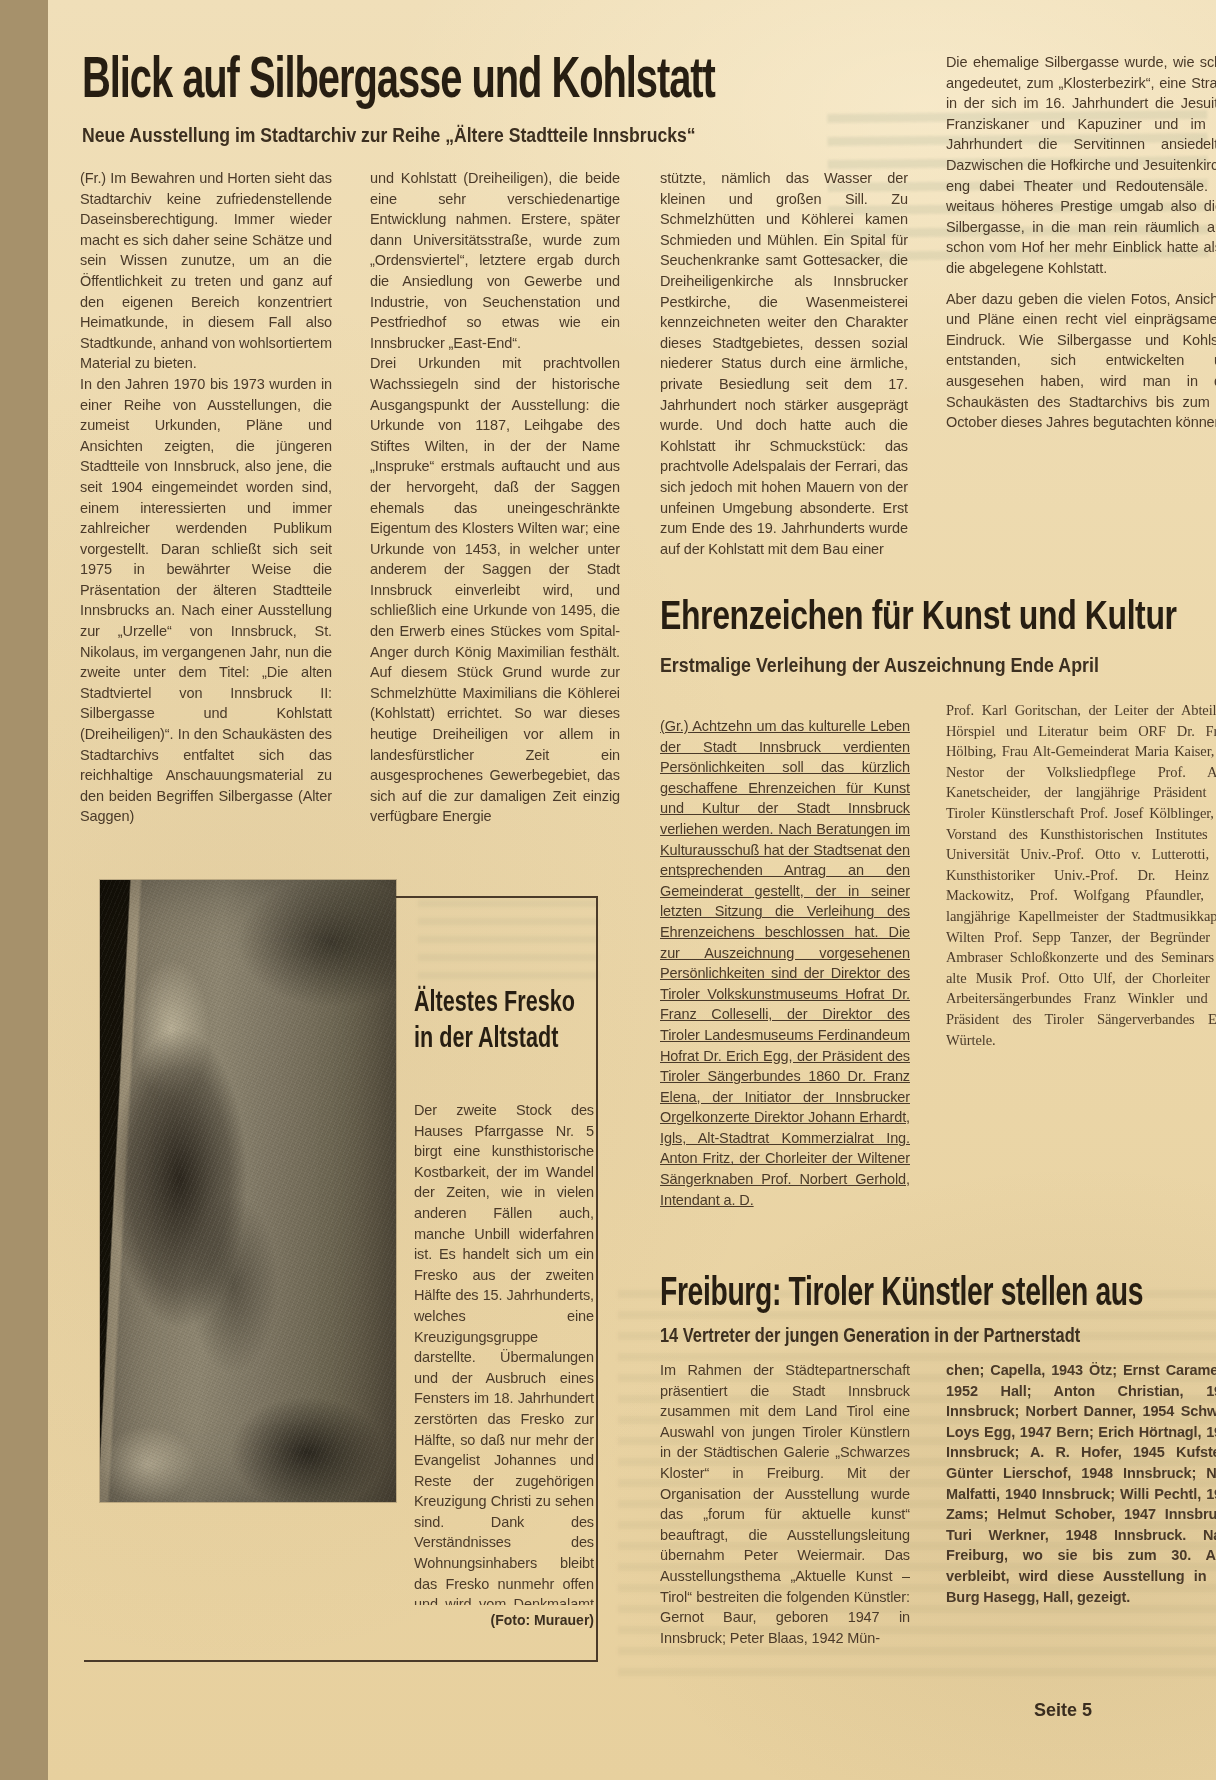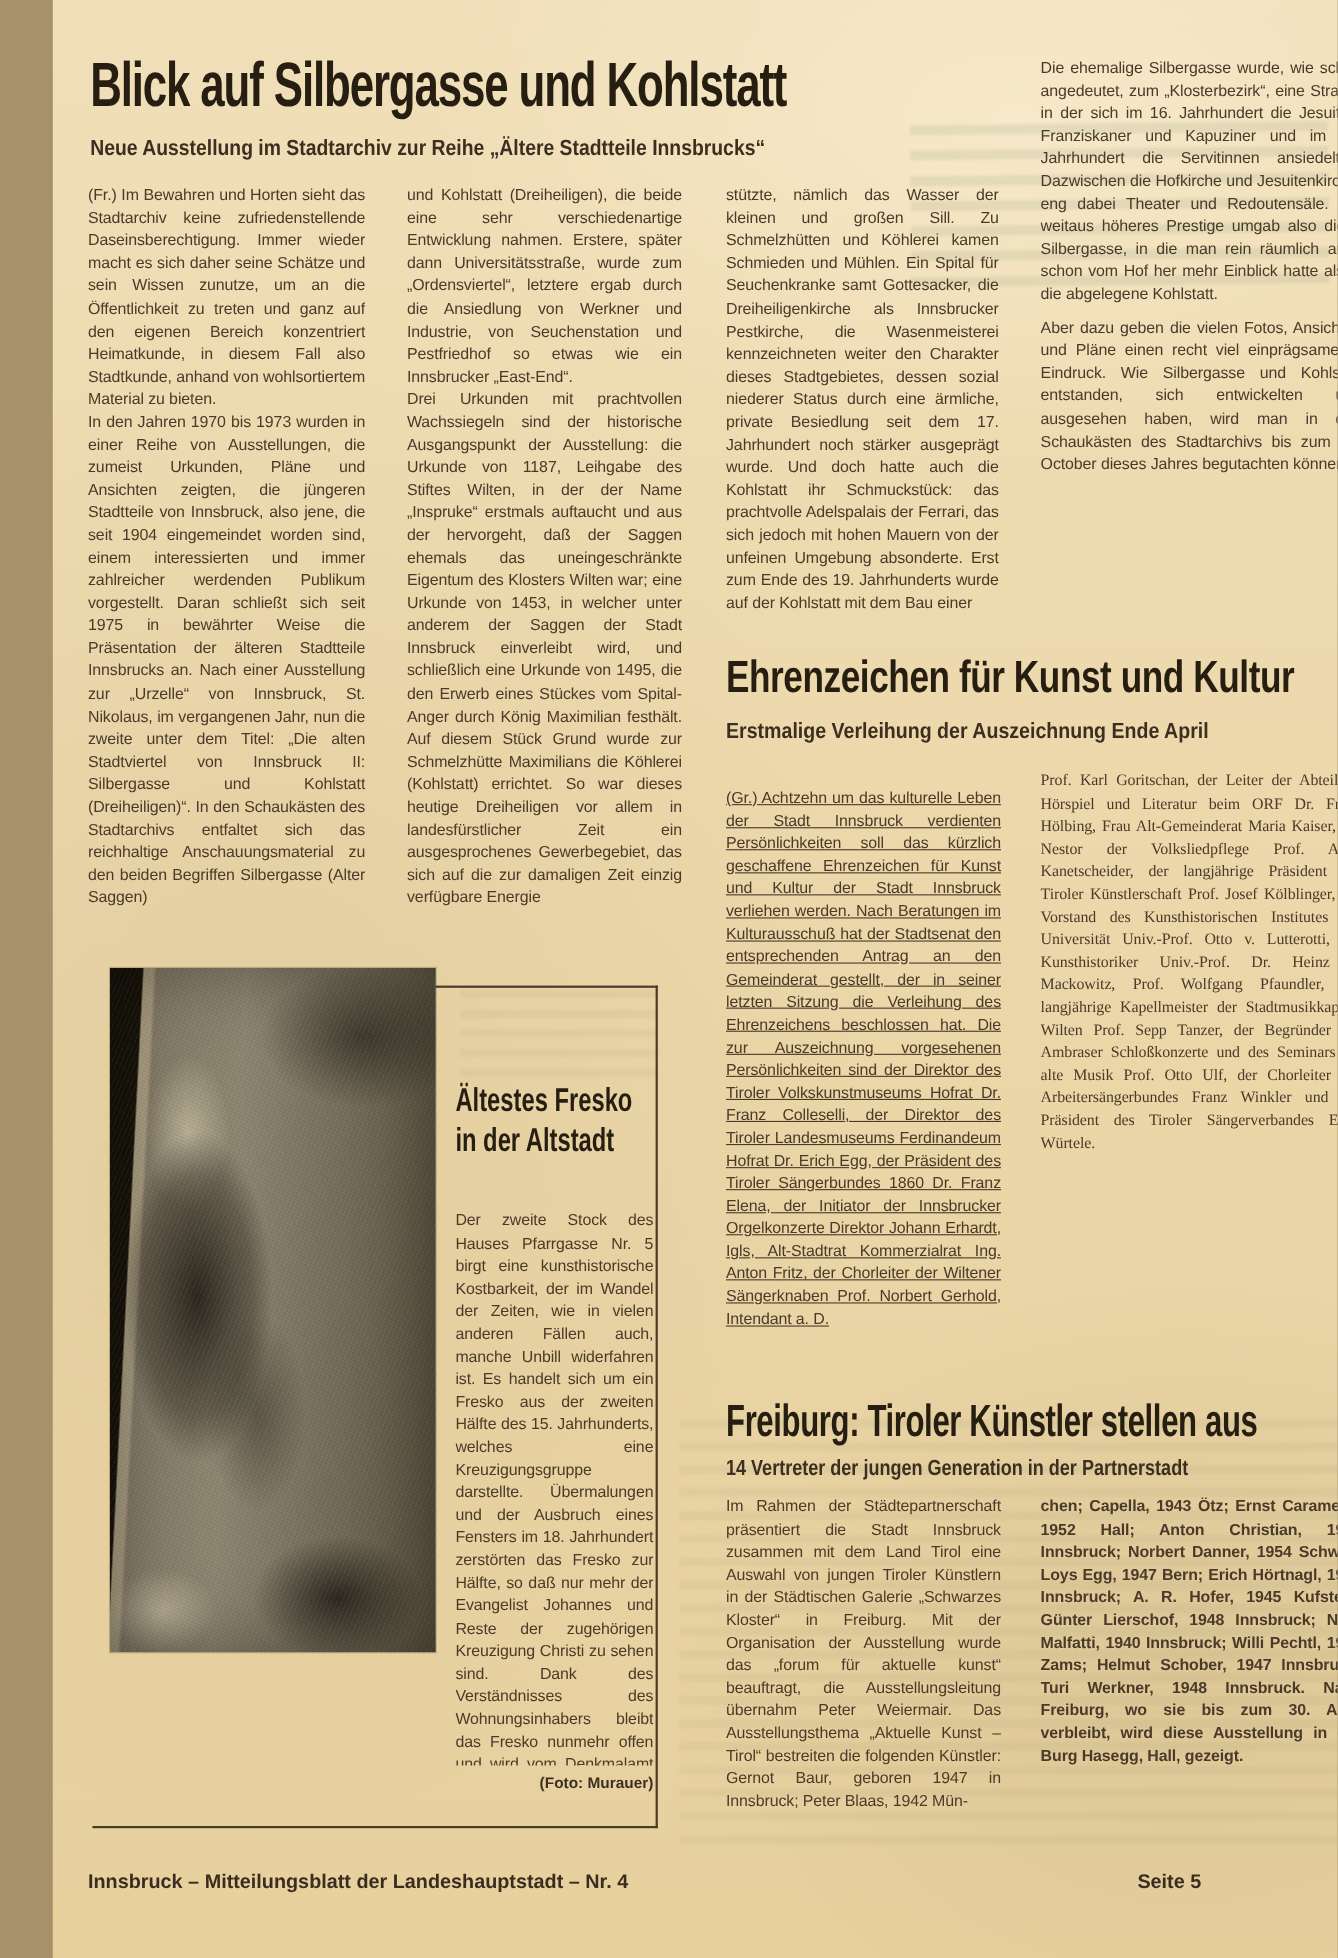--- a/index.html
+++ b/index.html
@@ -68,21 +68,21 @@
               background:repeating-linear-gradient(180deg, rgba(118,130,105,.08) 0 7px, transparent 7px 18px);"></div>
 
   <h1 class="hl hl-main">Blick auf Silbergasse und Kohlstatt</h1>
   <h2 class="subhead sh-main">Neue Ausstellung im Stadtarchiv zur Reihe „Ältere Stadtteile Innsbrucks“</h2>
 
   <div class="col" style="left:32px;top:168px;width:252px;height:704px;">
     <p>(Fr.) Im Bewahren und Horten sieht das Stadtarchiv keine zufriedenstellende Daseinsberechtigung. Immer wieder macht es sich daher seine Schätze und sein Wissen zunutze, um an die Öffentlichkeit zu treten und ganz auf den eigenen Bereich konzentriert Heimatkunde, in diesem Fall also Stadtkunde, anhand von wohlsortiertem Material zu bieten.</p>
     <p>In den Jahren 1970 bis 1973 wurden in einer Reihe von Ausstellungen, die zumeist Urkunden, Pläne und Ansichten zeigten, die jüngeren Stadtteile von Innsbruck, also jene, die seit 1904 eingemeindet worden sind, einem interessierten und immer zahlreicher werdenden Publikum vorgestellt. Daran schließt sich seit 1975 in bewährter Weise die Präsentation der älteren Stadtteile Innsbrucks an. Nach einer Ausstellung zur „Urzelle“ von Innsbruck, St. Nikolaus, im vergangenen Jahr, nun die zweite unter dem Titel: „Die alten Stadtviertel von Innsbruck II: Silbergasse und Kohlstatt (Dreiheiligen)“. In den Schaukästen des Stadtarchivs entfaltet sich das reichhaltige Anschauungsmaterial zu den beiden Begriffen Silbergasse (Alter Saggen)</p>
   </div>
   <div class="col" style="left:322px;top:168px;width:250px;height:704px;">
-    <p>und Kohlstatt (Dreiheiligen), die beide eine sehr verschiedenartige Entwicklung nahmen. Erstere, später dann Universitätsstraße, wurde zum „Ordensviertel“, letztere ergab durch die Ansiedlung von Werkner und Industrie, von Seuchenstation und Pestfriedhof so etwas wie ein Innsbrucker „East-End“.</p>
+    <p>und Kohlstatt (Dreiheiligen), die beide eine sehr verschiedenartige Entwicklung nahmen. Erstere, später dann Universitätsstraße, wurde zum „Ordensviertel“, letztere ergab durch die Ansiedlung von Gewerbe und Industrie, von Seuchenstation und Pestfriedhof so etwas wie ein Innsbrucker „East-End“.</p>
     <p>Drei Urkunden mit prachtvollen Wachssiegeln sind der historische Ausgangspunkt der Ausstellung: die Urkunde von 1187, Leihgabe des Stiftes Wilten, in der der Name „Inspruke“ erstmals auftaucht und aus der hervorgeht, daß der Saggen ehemals das uneingeschränkte Eigentum des Klosters Wilten war; eine Urkunde von 1453, in welcher unter anderem der Saggen der Stadt Innsbruck einverleibt wird, und schließlich eine Urkunde von 1495, die den Erwerb eines Stückes vom Spital-Anger durch König Maximilian festhält. Auf diesem Stück Grund wurde zur Schmelzhütte Maximilians die Köhlerei (Kohlstatt) errichtet. So war dieses heutige Dreiheiligen vor allem in landesfürstlicher Zeit ein ausgesprochenes Gewerbegebiet, das sich auf die zur damaligen Zeit einzig verfügbare Energie</p>
   </div>
   <div class="col" style="left:612px;top:168px;width:248px;height:420px;">
     <p>stützte, nämlich das Wasser der kleinen und großen Sill. Zu Schmelzhütten und Köhlerei kamen Schmieden und Mühlen. Ein Spital für Seuchenkranke samt Gottesacker, die Dreiheiligenkirche als Innsbrucker Pestkirche, die Wasenmeisterei kennzeichneten weiter den Charakter dieses Stadtgebietes, dessen sozial niederer Status durch eine ärmliche, private Besiedlung seit dem 17. Jahrhundert noch stärker ausgeprägt wurde. Und doch hatte auch die Kohlstatt ihr Schmuckstück: das prachtvolle Adelspalais der Ferrari, das sich jedoch mit hohen Mauern von der unfeinen Umgebung absonderte. Erst zum Ende des 19. Jahrhunderts wurde auf der Kohlstatt mit dem Bau einer</p>
   </div>
   <div class="col gap" style="left:898px;top:52px;width:292px;height:538px;">
     <p>Die ehemalige Silbergasse wurde, wie schon angedeutet, zum „Klosterbezirk“, eine Straße, in der sich im 16. Jahrhundert die Jesuiten, Franziskaner und Kapuziner und im 17. Jahrhundert die Servitinnen ansiedelten. Dazwischen die Hofkirche und Jesuitenkirche, eng dabei Theater und Redoutensäle. Ein weitaus höheres Prestige umgab also diese Silbergasse, in die man rein räumlich auch schon vom Hof her mehr Einblick hatte als in die abgelegene Kohlstatt.</p>
     <p>Aber dazu geben die vielen Fotos, Ansichten und Pläne einen recht viel einprägsameren Eindruck. Wie Silbergasse und Kohlstatt entstanden, sich entwickelten und ausgesehen haben, wird man in den Schaukästen des Stadtarchivs bis zum 30. October dieses Jahres begutachten können.</p>
   </div>
 
@@ -110,16 +110,15 @@
 
   <h1 class="hl hl-freiburg">Freiburg: Tiroler Künstler stellen aus</h1>
   <h2 class="subhead sh-freiburg">14 Vertreter der jungen Generation in der Partnerstadt</h2>
   <div class="col" style="left:612px;top:1360px;width:250px;height:330px;">
     <p>Im Rahmen der Städtepartnerschaft präsentiert die Stadt Innsbruck zusammen mit dem Land Tirol eine Auswahl von jungen Tiroler Künstlern in der Städtischen Galerie „Schwarzes Kloster“ in Freiburg. Mit der Organisation der Ausstellung wurde das „forum für aktuelle kunst“ beauftragt, die Ausstellungsleitung übernahm Peter Weiermair. Das Ausstellungsthema „Aktuelle Kunst – Tirol“ bestreiten die folgenden Künstler: Gernot Baur, geboren 1947 in Innsbruck; Peter Blaas, 1942 Mün-</p>
   </div>
   <div class="col" style="left:898px;top:1360px;width:292px;height:330px;font-weight:bold;">
     <p>chen; Capella, 1943 Ötz; Ernst Caramelle, 1952 Hall; Anton Christian, 1940 Innsbruck; Norbert Danner, 1954 Schwaz; Loys Egg, 1947 Bern; Erich Hörtnagl, 1950 Innsbruck; A. R. Hofer, 1945 Kufstein; Günter Lierschof, 1948 Innsbruck; Nino Malfatti, 1940 Innsbruck; Willi Pechtl, 1951 Zams; Helmut Schober, 1947 Innsbruck; Turi Werkner, 1948 Innsbruck. Nach Freiburg, wo sie bis zum 30. April verbleibt, wird diese Ausstellung in der Burg Hasegg, Hall, gezeigt.</p>
   </div>
 
-  <div class="footer footer-left">Innsbruck – Mitteilungsblatt der Landeshauptstadt – Nr. 4</div>
   <div class="footer footer-right">Seite 5</div>
 
 </div>
 
 </body></html>

